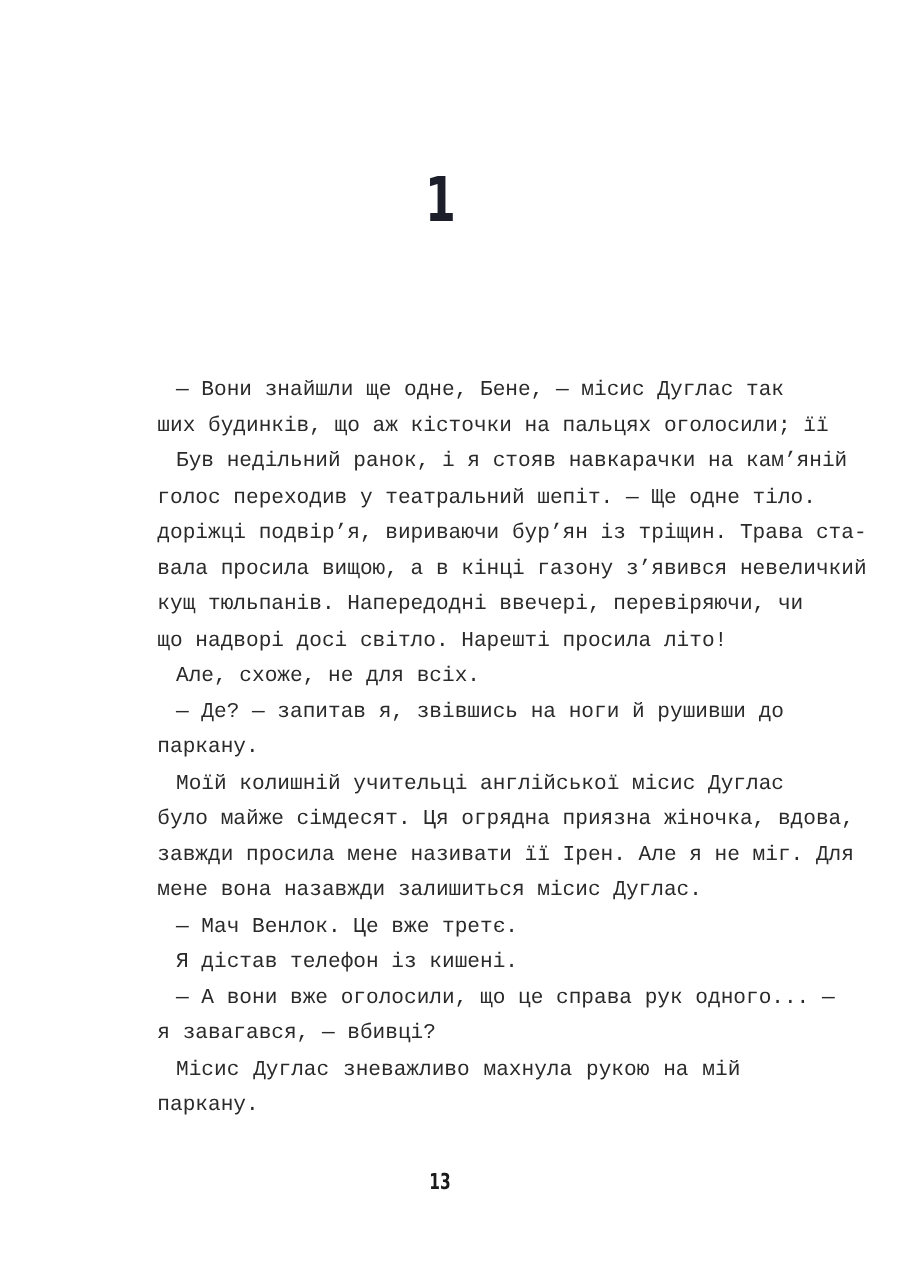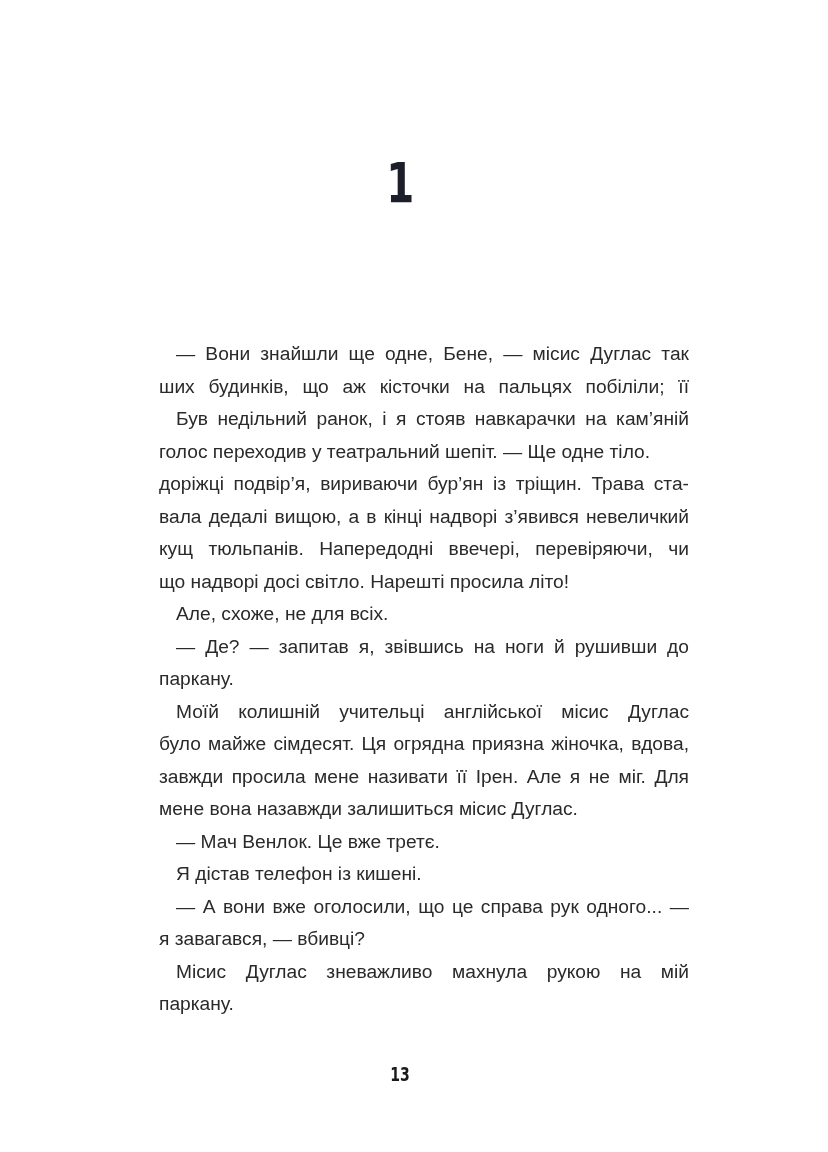--- a/index.html
+++ b/index.html
@@ -7,46 +7,46 @@
   .chapter-num {
     position: absolute; left: 0; width: 800px; top: 150px;
     text-align: center;
     font-family: "DejaVu Sans", sans-serif;
     font-weight: bold; font-size: 56px; color: #1c1f2a;
     transform: scaleX(0.72); transform-origin: 400px 0;
     letter-spacing: -1px;
   }
   .text {
     position: absolute; left: 143px; top: 338px; width: 530px;
-    font-family: Liberation Sans, sans-serif;
-    font-size: 19.2px; line-height: 32.5px; color: #2a2a2a; margin-left: 16px;
+    font-family: Liberation Mono, monospace;
+    font-size: 19.2px; line-height: 32.5px; color: #2a2a2a;
   }
   .line { white-space: nowrap; display: block; text-align: justify; text-align-last: justify; height: 32.5px; }
   .line.last { text-align-last: left; }
   .line.indent { padding-left: 17px; }
   .page-num {
     position: absolute; left: 0; width: 800px; top: 1062px;
     text-align: center;
     font-family: "DejaVu Sans", sans-serif; font-weight: bold;
     font-size: 20px; color: #1a1a1a;
     transform: scaleX(0.7); transform-origin: 400px 0;
   }
 </style>
 </head>
 <body>
 
 <div class="chapter-num">1</div>
 
 <div class="text">
   <span class="line indent">— Вони знайшли ще одне, Бене, — місис Дуглас так</span>
-  <span class="line">ших будинків, що аж кісточки на пальцях побіліли; її</span>
+  <span class="line">ших будинків, що аж кісточки на пальцях оголосили; її</span>
   <span class="line indent">Був недільний ранок, і я стояв навкарачки на кам’яній</span>
   <span class="line last">голос переходив у театральний шепіт. — Ще одне тіло.</span>
   <span class="line">доріжці подвір’я, вириваючи бур’ян із тріщин. Трава ста-</span>
-  <span class="line">вала дедалі вищою, а в кінці надворі з’явився невеличкий</span>
+  <span class="line">вала просила вищою, а в кінці газону з’явився невеличкий</span>
   <span class="line">кущ тюльпанів. Напередодні ввечері, перевіряючи, чи</span>
   <span class="line last">що надворі досі світло. Нарешті просила літо!</span>
   <span class="line indent last">Але, схоже, не для всіх.</span>
   <span class="line indent">— Де? — запитав я, звівшись на ноги й рушивши до</span>
   <span class="line last">паркану.</span>
   <span class="line indent">Моїй колишній учительці англійської місис Дуглас</span>
   <span class="line">було майже сімдесят. Ця огрядна приязна жіночка, вдова,</span>
   <span class="line">завжди просила мене називати її Ірен. Але я не міг. Для</span>
   <span class="line last">мене вона назавжди залишиться місис Дуглас.</span>
   <span class="line indent last">— Мач Венлок. Це вже третє.</span>

